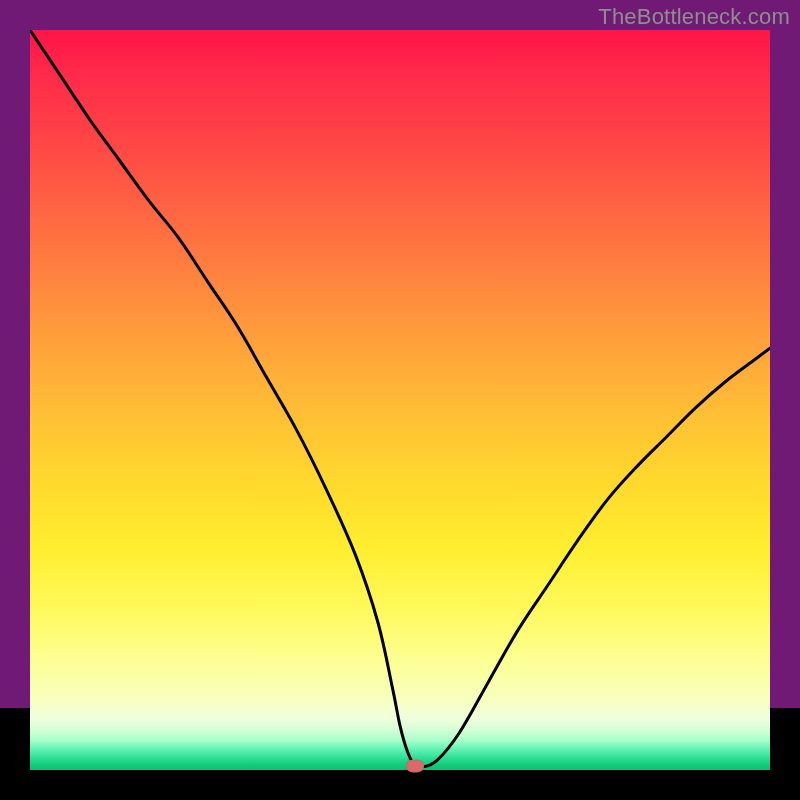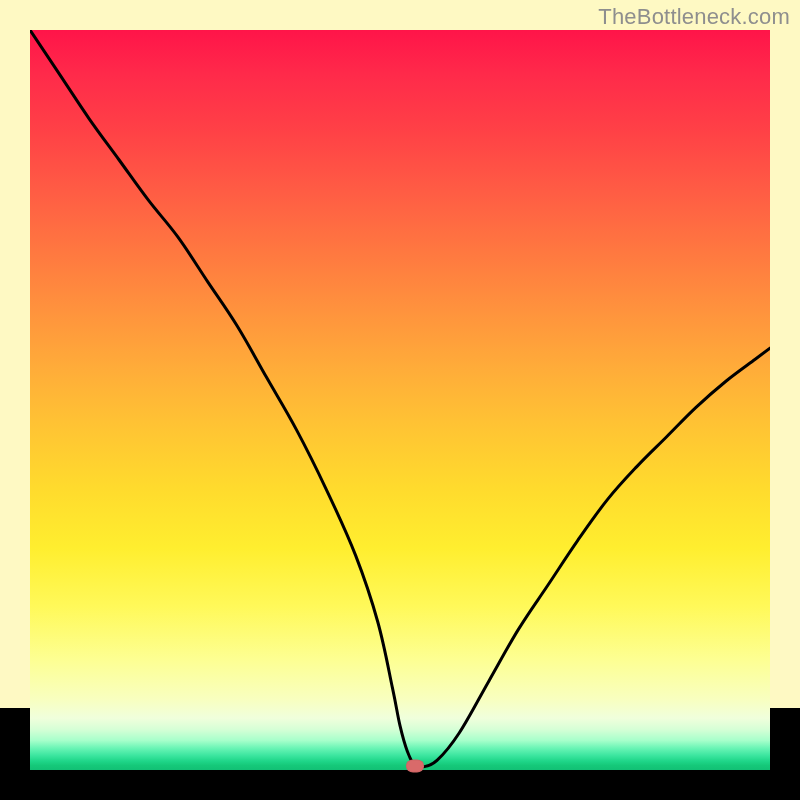--- a/index.html
+++ b/index.html
@@ -8,21 +8,21 @@
     width: 800px;
     height: 800px;
     background: #000;
     overflow: hidden;
     font-family: Arial, Helvetica, sans-serif;
   }
   .stage {
     position: relative;
     width: 800px;
     height: 708px;
-    background: #fef9c3;
+    background: #701a75;
   }
   .plot-frame {
     position: absolute;
     left: 30px;
     top: 30px;
     width: 740px;
     height: 740px;
     box-sizing: border-box;
   }
   .gradient-bg {

